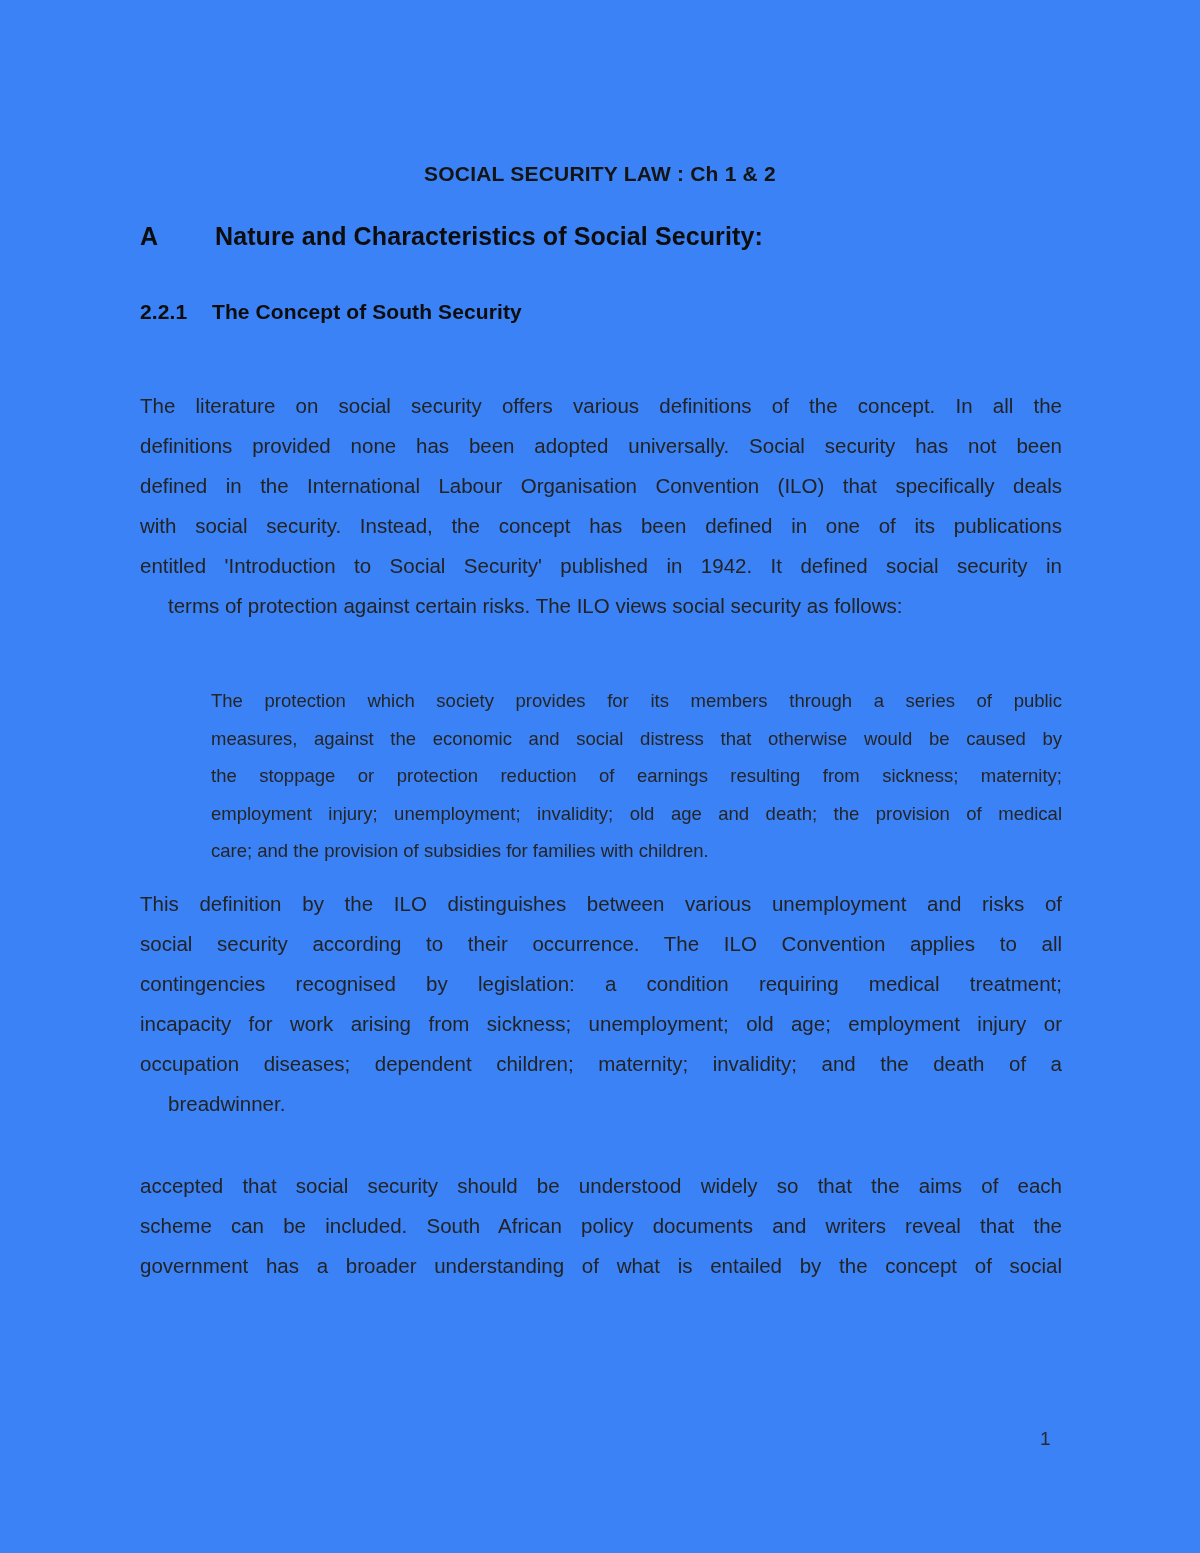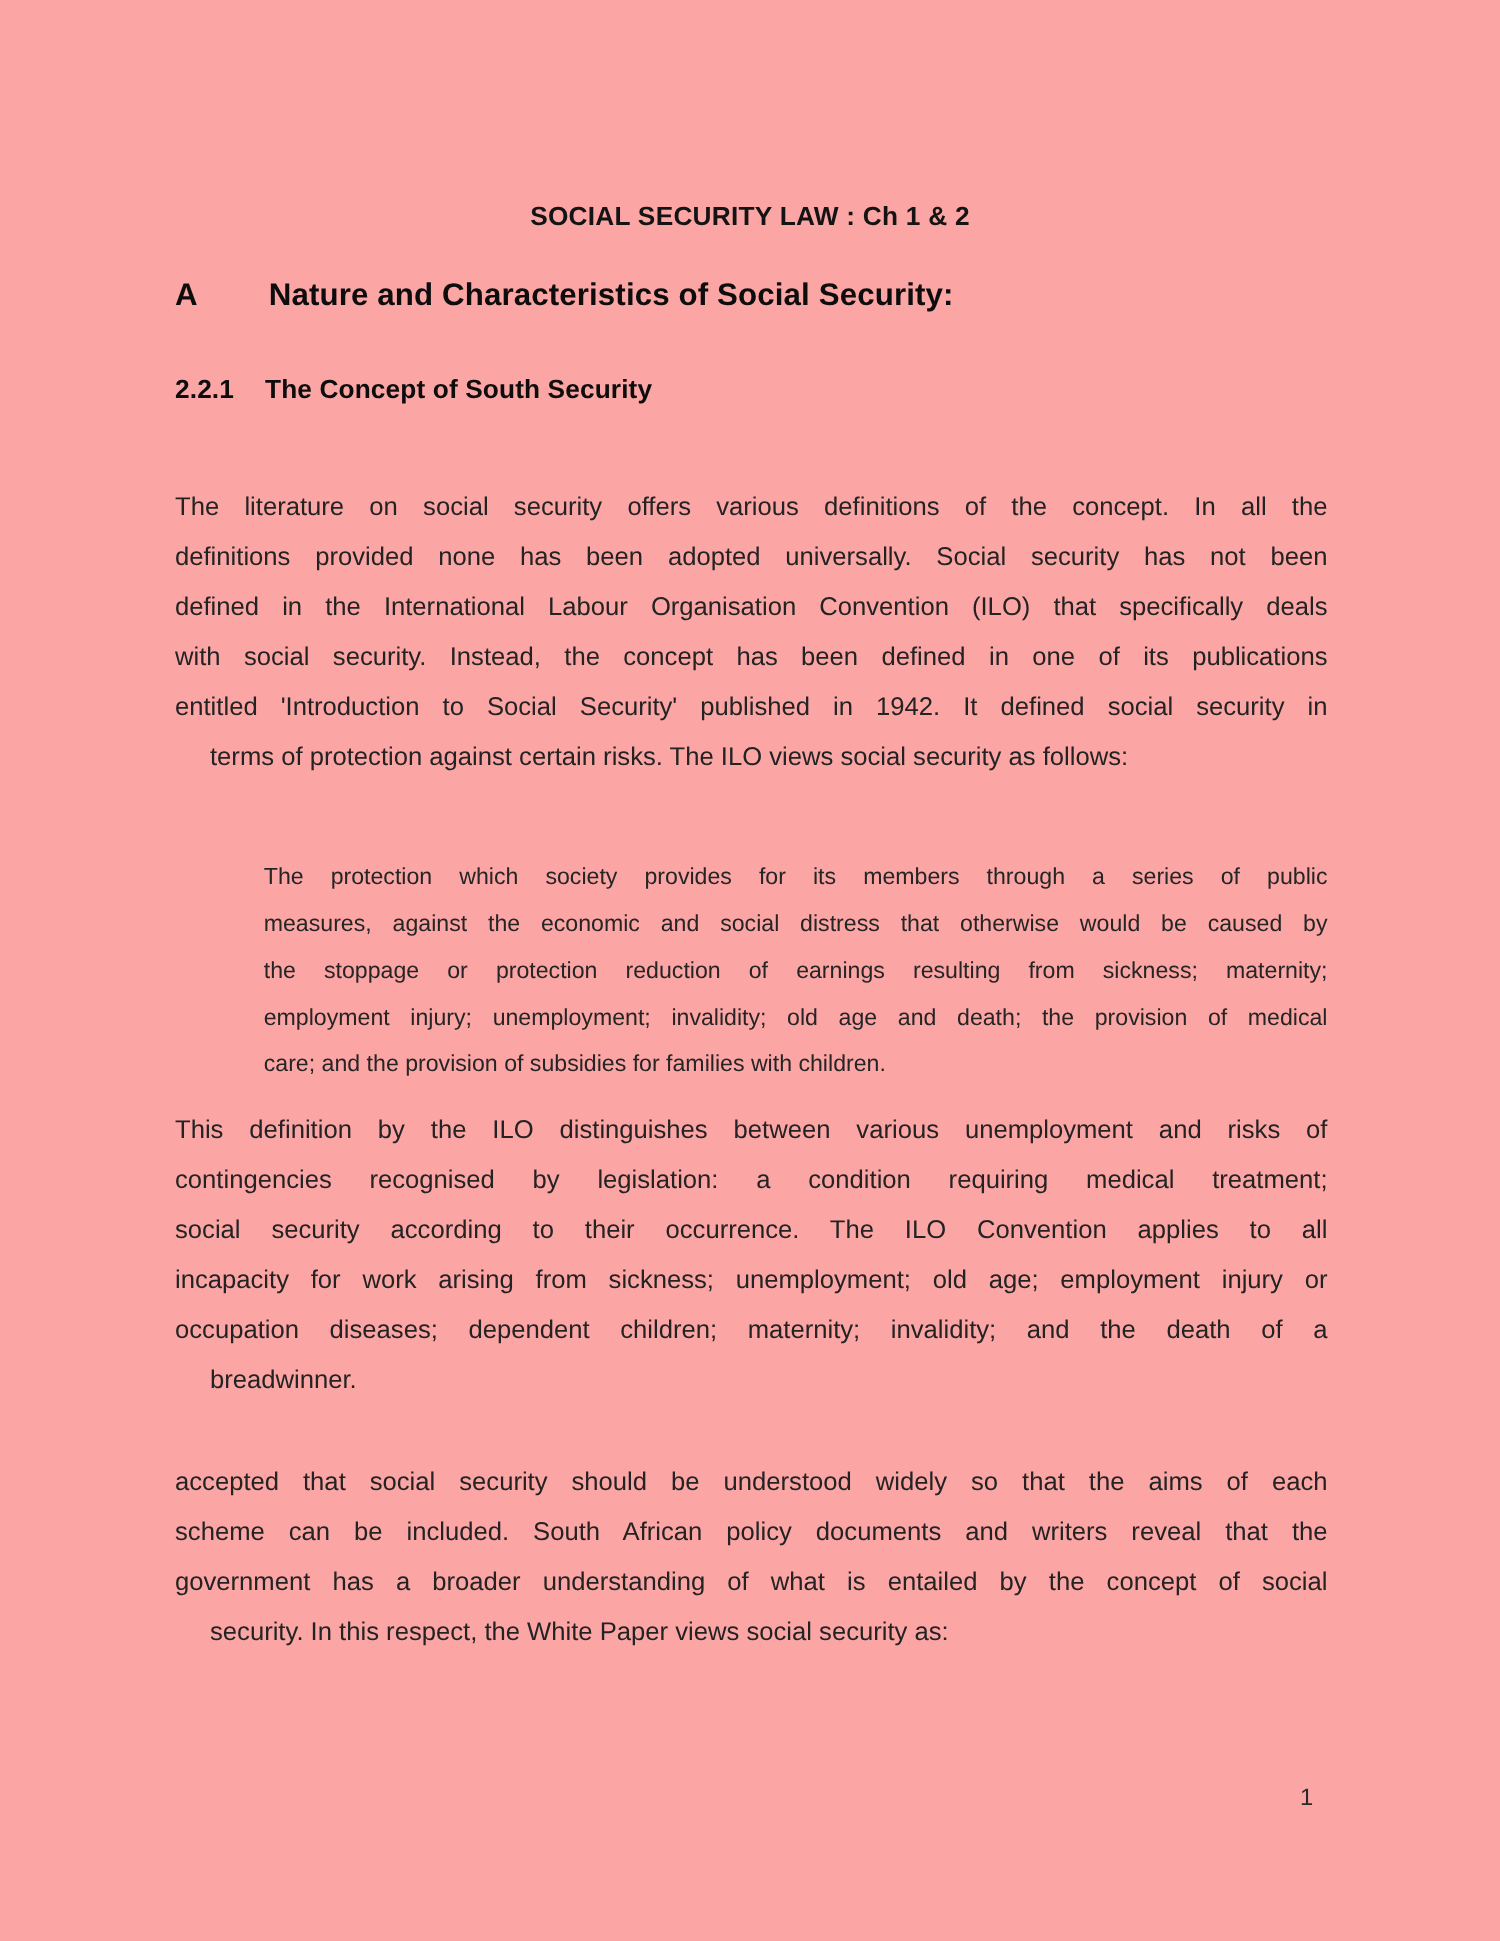--- a/index.html
+++ b/index.html
@@ -5,21 +5,21 @@
 <style>
   html, body {
     margin: 0;
     padding: 0;
     background: #ffffff;
   }
   .page {
     position: relative;
     width: 1200px;
     height: 1553px;
-    background: #fca5a5;
+    background: #3b82f6;
     margin: 0 auto;
     overflow: hidden;
     font-family: "Liberation Sans", "DejaVu Sans", sans-serif;
     color: #1a1a1a;
     -webkit-font-smoothing: none;
   }
 
   
   .doc-title {
     position: absolute;
@@ -150,29 +150,28 @@
   <div class="quote-block" id="quote-1">
     <div class="quote-line">The protection which society provides for its members through a series of public</div>
     <div class="quote-line">measures, against the economic and social distress that otherwise would be caused by</div>
     <div class="quote-line">the stoppage or protection reduction of earnings resulting from sickness; maternity;</div>
     <div class="quote-line">employment injury; unemployment; invalidity; old age and death; the provision of medical</div>
     <div class="quote-line last">care; and the provision of subsidies for families with children.</div>
   </div>
 
   <div class="body-block" id="para-2">
     <div class="body-line justify">This definition by the ILO distinguishes between various unemployment and risks of</div>
+    <div class="body-line justify">social security according to their occurrence.   The ILO Convention applies to all</div>
     <div class="body-line justify">contingencies recognised by legislation: a condition requiring medical treatment;</div>
-    <div class="body-line justify">social security according to their occurrence.   The ILO Convention applies to all</div>
     <div class="body-line justify">incapacity for work arising from sickness; unemployment; old age; employment injury or</div>
     <div class="body-line justify">occupation diseases; dependent children; maternity; invalidity; and the death of a</div>
     <div class="body-line justify last">breadwinner.</div>
   </div>
 
   <div class="body-block" id="para-3">
     <div class="body-line justify">accepted that social security should be understood widely so that the aims of each</div>
     <div class="body-line justify">scheme can be included. South African policy documents and writers reveal that the</div>
     <div class="body-line justify">government has a broader understanding of what is entailed by the concept of social</div>
-    <div class="body-line justify last">security. In this respect, the White Paper views social security as:</div>
   </div>
 
   <div class="page-number">1</div>
 
 </div>
 
 </body></html>

